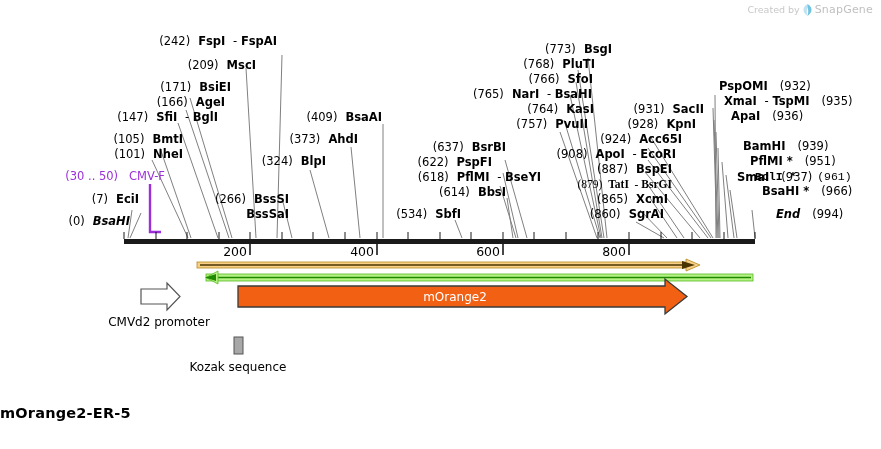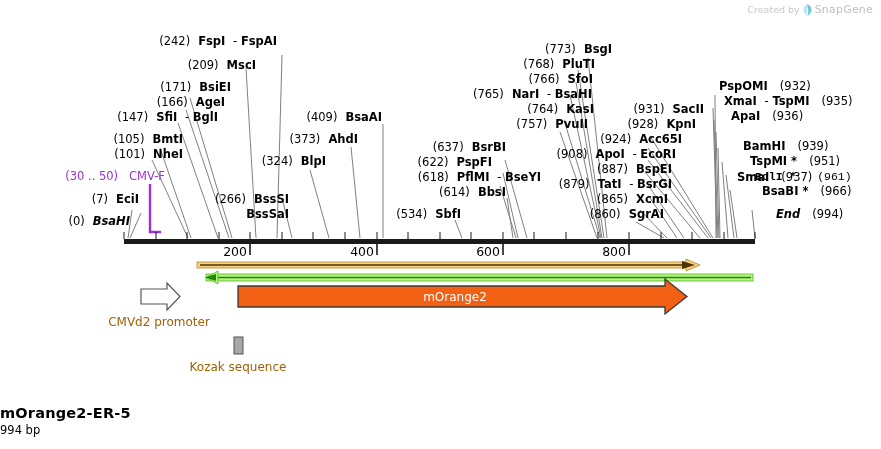--- a/index.html
+++ b/index.html
@@ -90,21 +90,21 @@
     font-size: 11.5px;
     font-weight: normal;
     margin-top: 2px;
   }
 
   
   .featcap {
     position: absolute;
     font-size: 12px;
     white-space: nowrap;
-    color: #a16207;
+    color: #000000;
     transform: translateX(-50%);
   }
   svg { display: block; }
 </style>
 </head>
 <body>
 
 <div id="credit">
   <span>Created by</span>
   <svg width="9" height="12" viewBox="0 0 9 12">
@@ -375,21 +375,21 @@
 <div class="lbl ralign" style="left:664px; top:208px;">
   <span class="pos">(860)</span>
   <span>&nbsp;</span><span>SgrAI</span>
 </div>
 
 <div class="lbl ralign" style="left:668px; top:193px;">
   <span class="pos">(865)</span>
   <span>&nbsp;</span><span>XcmI</span>
 </div>
 
-<div class="lbl ralign" style="left:672px; top:178px;">
+<div class="lbl ralign" style="left:672px; top:178px;font-family:Liberation Serif, serif;">
   <span class="pos">(879)</span>
   <span>&nbsp;</span><span>TatI</span>
   <span class="dash">&nbsp;-&nbsp;</span><span>BsrGI</span>
 </div>
 
 <div class="lbl ralign" style="left:672px; top:163px;">
   <span class="pos">(887)</span>
   <span>&nbsp;</span><span>BspEI</span>
 </div>
 
@@ -434,35 +434,34 @@
   <span>SmaI</span>
   <span>&nbsp;&nbsp;</span><span class="pos">(937)</span>
 </div>
 
 <div class="lbl" style="left:743px; top:140px;">
   <span>BamHI</span>
   <span>&nbsp;&nbsp;</span><span class="pos">(939)</span>
 </div>
 
 <div class="lbl" style="left:750px; top:155px;">
-  <span>TspMI *</span>
+  <span>PflMI *</span>
   <span>&nbsp;&nbsp;</span><span class="pos">(951)</span>
 </div>
 
 <div class="lbl" style="left:755px; top:170px;font-family:Liberation Mono, monospace;">
   <span>BclI *</span>
   <span>&nbsp;&nbsp;</span><span class="pos">(961)</span>
 </div>
 
 <div class="lbl" style="left:762px; top:185px;">
-  <span>BsaBI *</span>
+  <span>BsaHI *</span>
   <span>&nbsp;&nbsp;</span><span class="pos">(966)</span>
 </div>
 
 <div class="lbl" style="left:776px; top:208px;">
   <span class="startend">End</span>
   <span>&nbsp;&nbsp;</span><span class="pos">(994)</span>
 </div>
 
 <div id="titleblock">
   <div class="tname">mOrange2-ER-5</div>
-  <div class="tlen">994 bp</div>
 </div>
 
 </body></html>

